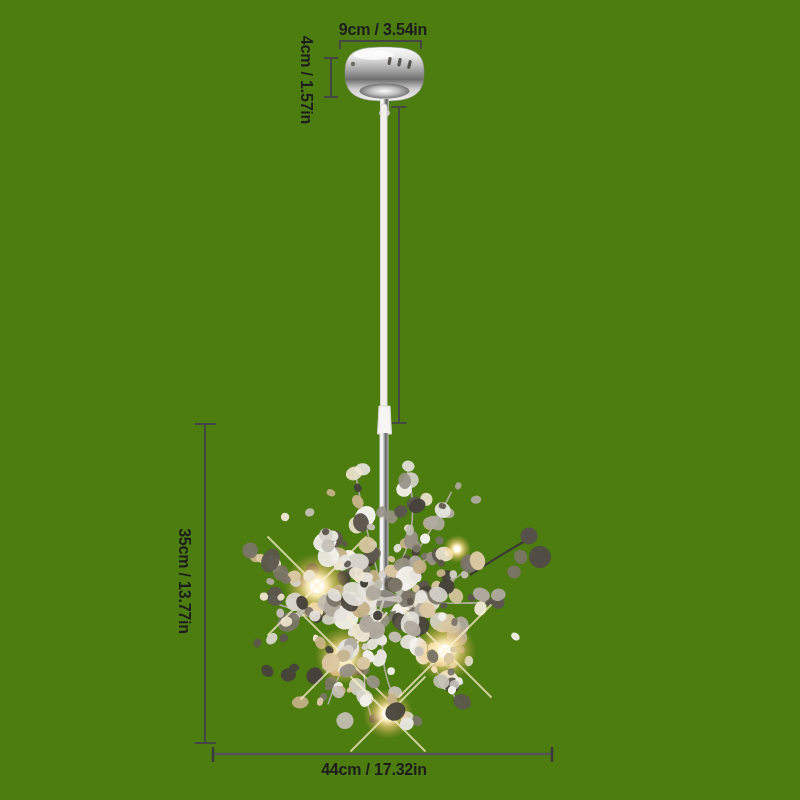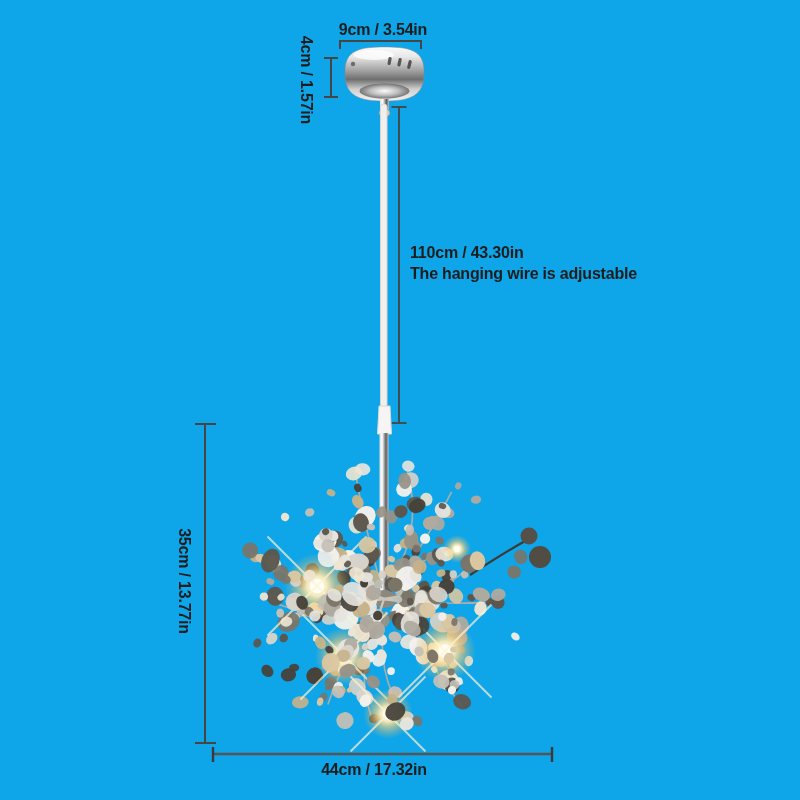--- a/index.html
+++ b/index.html
@@ -1,17 +1,17 @@
 <!DOCTYPE html>
 <html style="--ink: #1d1d1d;"><head>
 <meta charset="utf-8">
 <style>
   html,body{margin:0;padding:0;background:#fff;}
   body{width:800px;height:800px;font-family:"Liberation Sans",sans-serif;}
-  .stage{position:relative;width:800px;height:800px;background:#0ea5e9;overflow:hidden;}
+  .stage{position:relative;width:800px;height:800px;background:#4d7c0f;overflow:hidden;}
   .stage svg{position:absolute;left:0;top:0;}
   .label{
     position:absolute;
     font-size:16px;
     font-weight:700;
     letter-spacing:-0.2px;
     color:var(--ink,#1d1d1d);
     white-space:nowrap;
     line-height:21px;
   }
@@ -471,21 +471,17 @@
           <ellipse cx="415.9" cy="588.4" rx="3.9" ry="3.3" fill="#d9c7a2" opacity="0.99" transform="rotate(138 415.9 588.4)"></ellipse>
           <ellipse cx="257.3" cy="643.0" rx="4.6" ry="3.9" fill="#5c564c" opacity="0.93" transform="rotate(118 257.3 643.0)"></ellipse>
         </g>
       </g>
   </svg>
 
   <div class="label hc" style="left:383px;top:19px;">9cm / 3.54in</div>
 
   <div class="label v" style="left:306px;top:80px;">4cm / 1.57in</div>
 
-  <div class="wire-note">
-    <div class="label" style="position:static;">110cm / 43.30in</div>
-    <div class="label" style="position:static;">The hanging wire is adjustable</div>
-  </div>
 
   <div class="label v" style="left:184px;top:581px;">35cm / 13.77in</div>
 
   <div class="label hc" style="left:374px;top:759px;">44cm / 17.32in</div>
 </div>
 
 </body></html>

